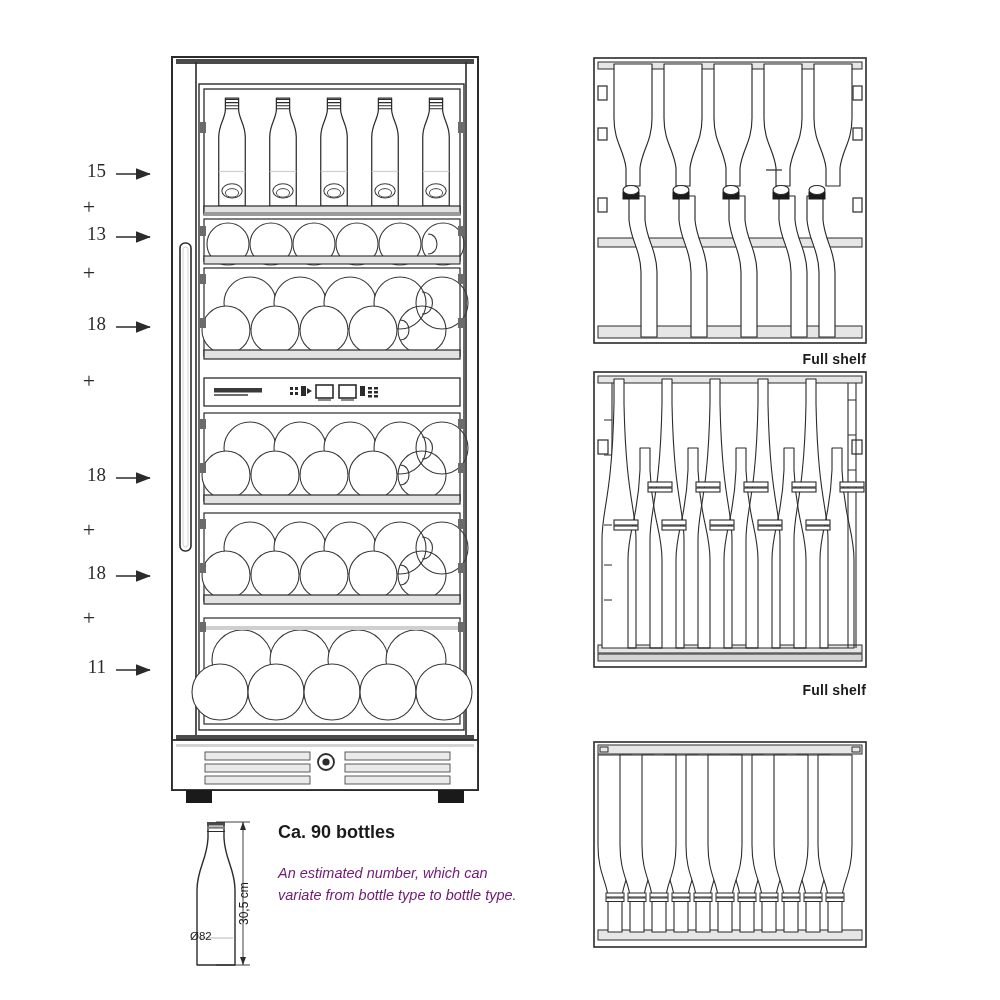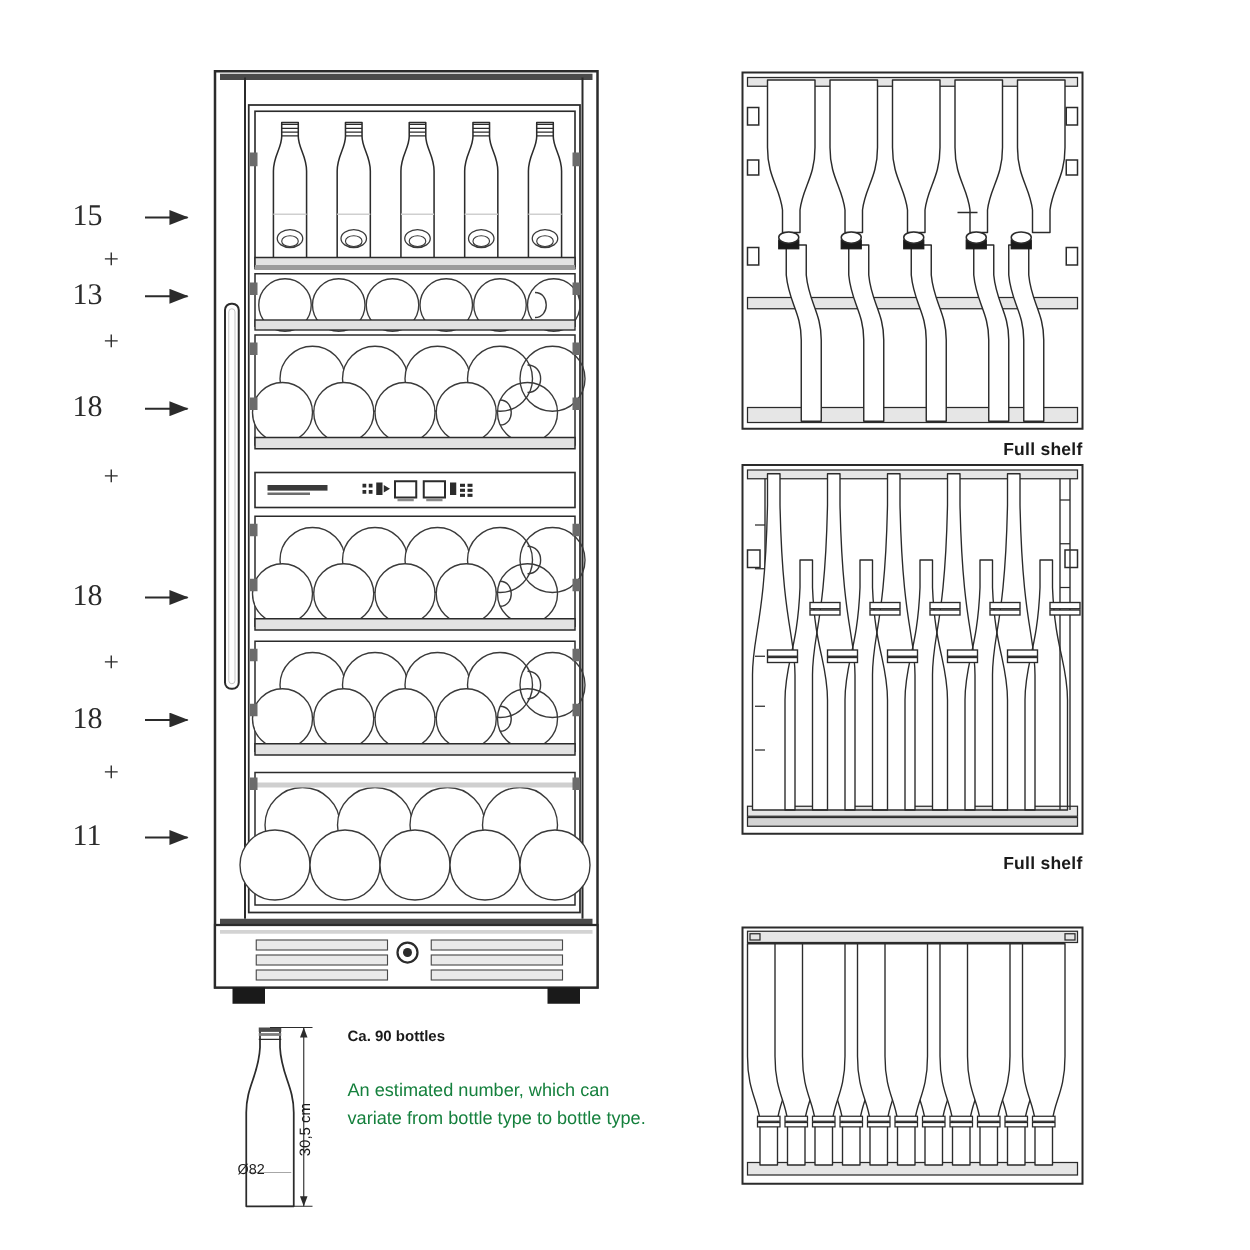--- a/index.html
+++ b/index.html
@@ -16,45 +16,46 @@
     position:absolute;
     font-weight:bold;
     font-size:14px;
     color:#1a1a1a;
     text-align:right;
     letter-spacing:.2px;
   }
   .numlabel{
     position:absolute;
     font-family:"Liberation Serif", serif;
-    font-size:24px;
+    font-size:19px;
     color:#2b2b2b;
-    text-align:left;
+    text-align:right;
     width:48px;
   }
   .pluslabel{
     position:absolute;
     font-family:"Liberation Serif", serif;
     font-size:22px;
     color:#2b2b2b;
     text-align:center;
     width:30px;
   }
   .bottlesTitle{
     position:absolute;
     font-weight:bold;
-    font-size:12px;
+    font-size:18px;
     color:#1a1a1a;
   }
   .bottlesBody{
     position:absolute;
     font-size:14.5px;
     line-height:1.55;
-    color:#15803d;
+    color:#701a75;
     width:250px;
+    font-style:italic;
   }
   .dimv{
     position:absolute;
     font-size:12px;
     color:#1a1a1a;
     transform:rotate(-90deg);
     transform-origin:left top;
     white-space:nowrap;
   }
   .dimh{

